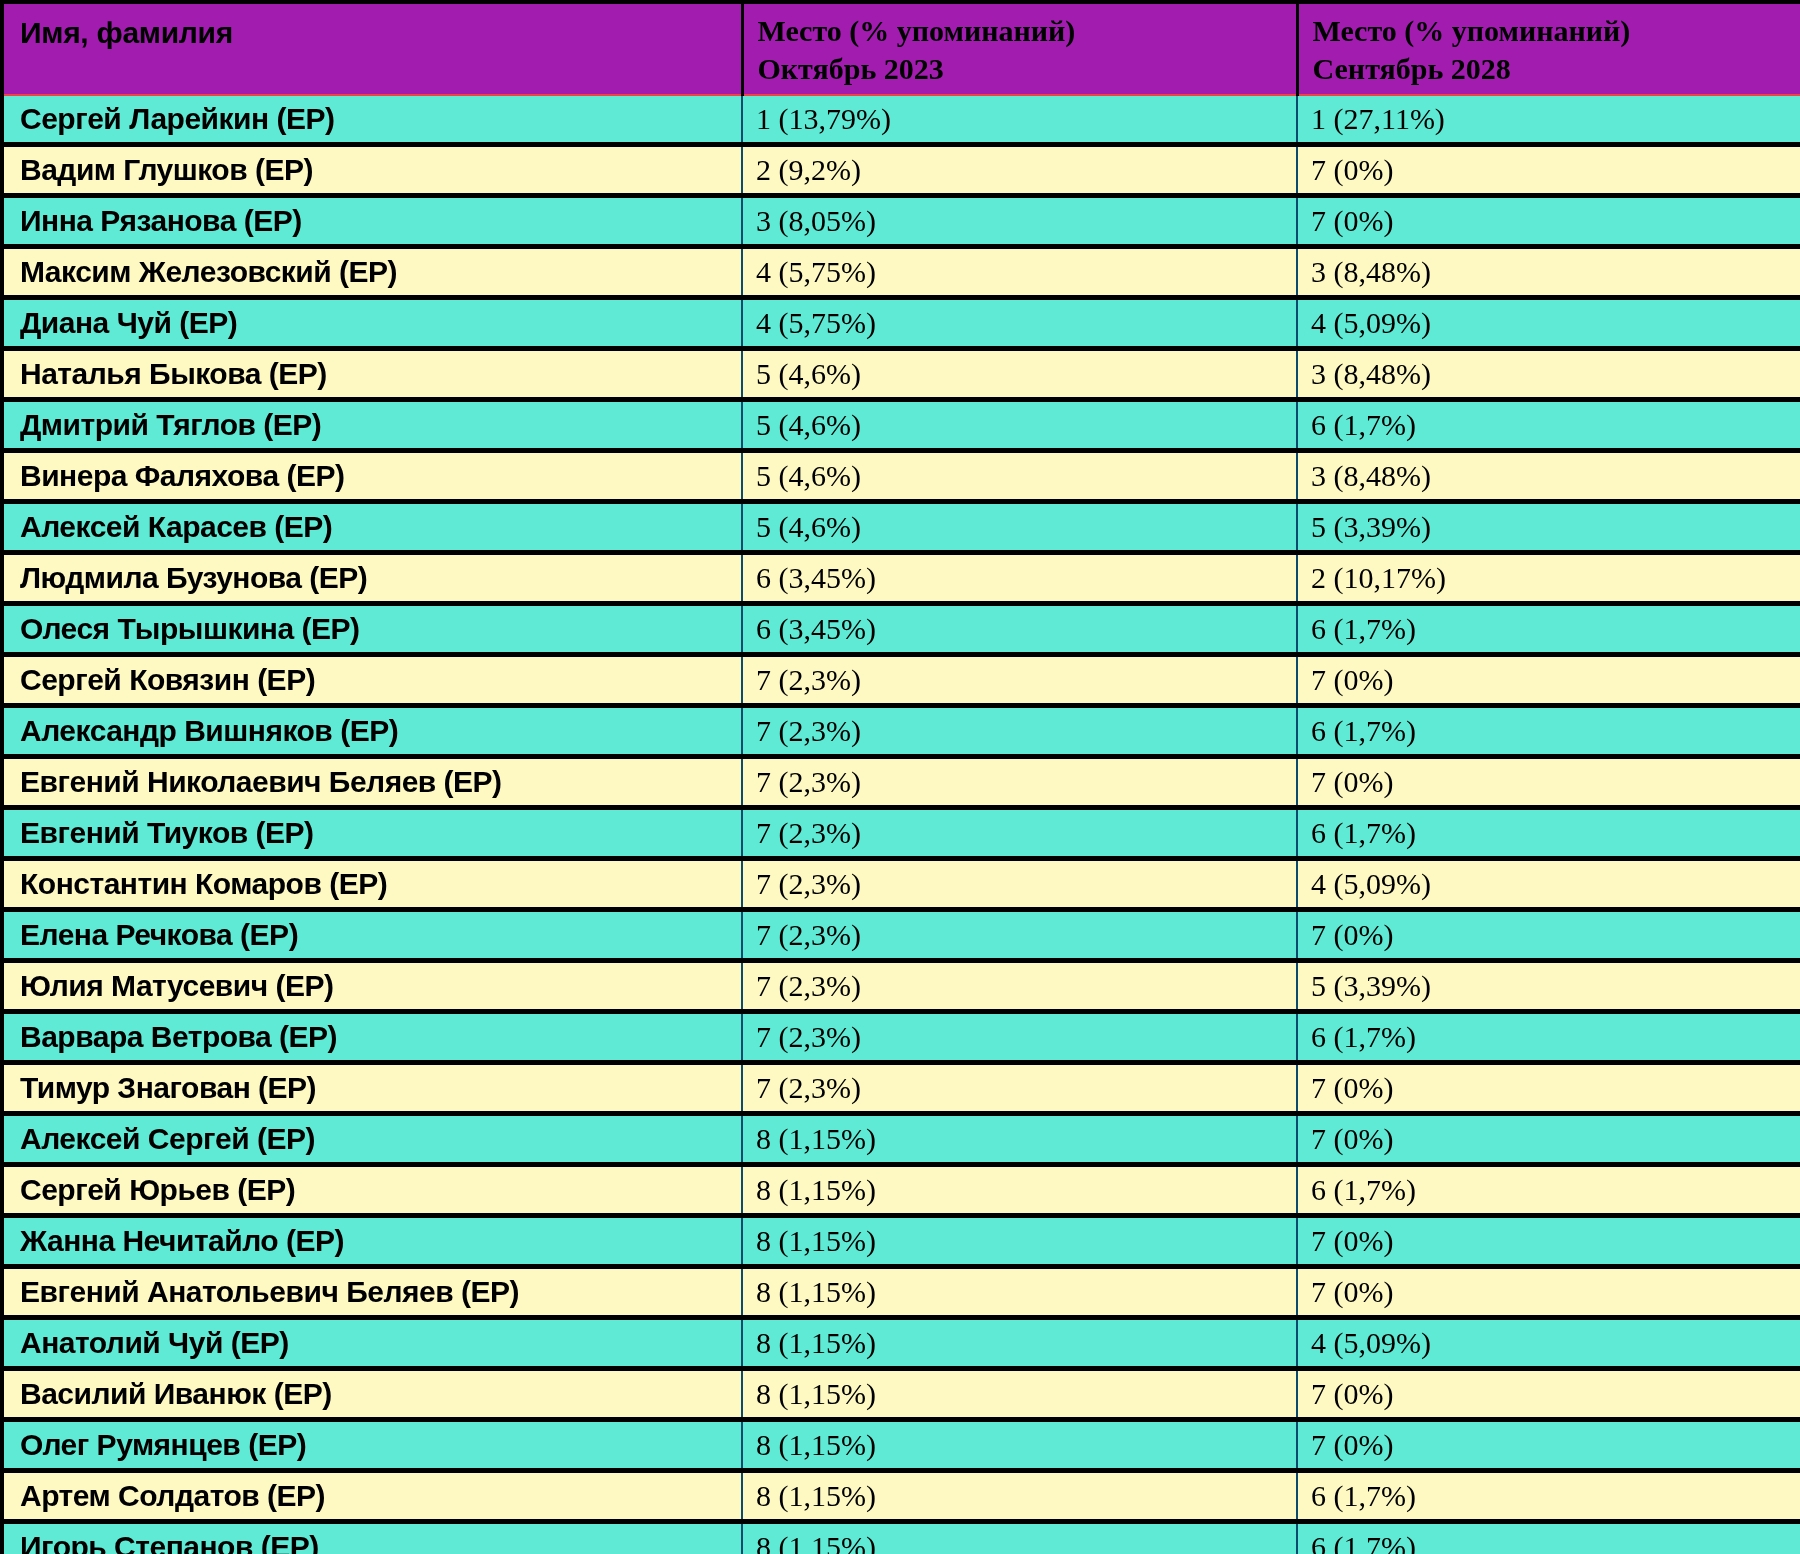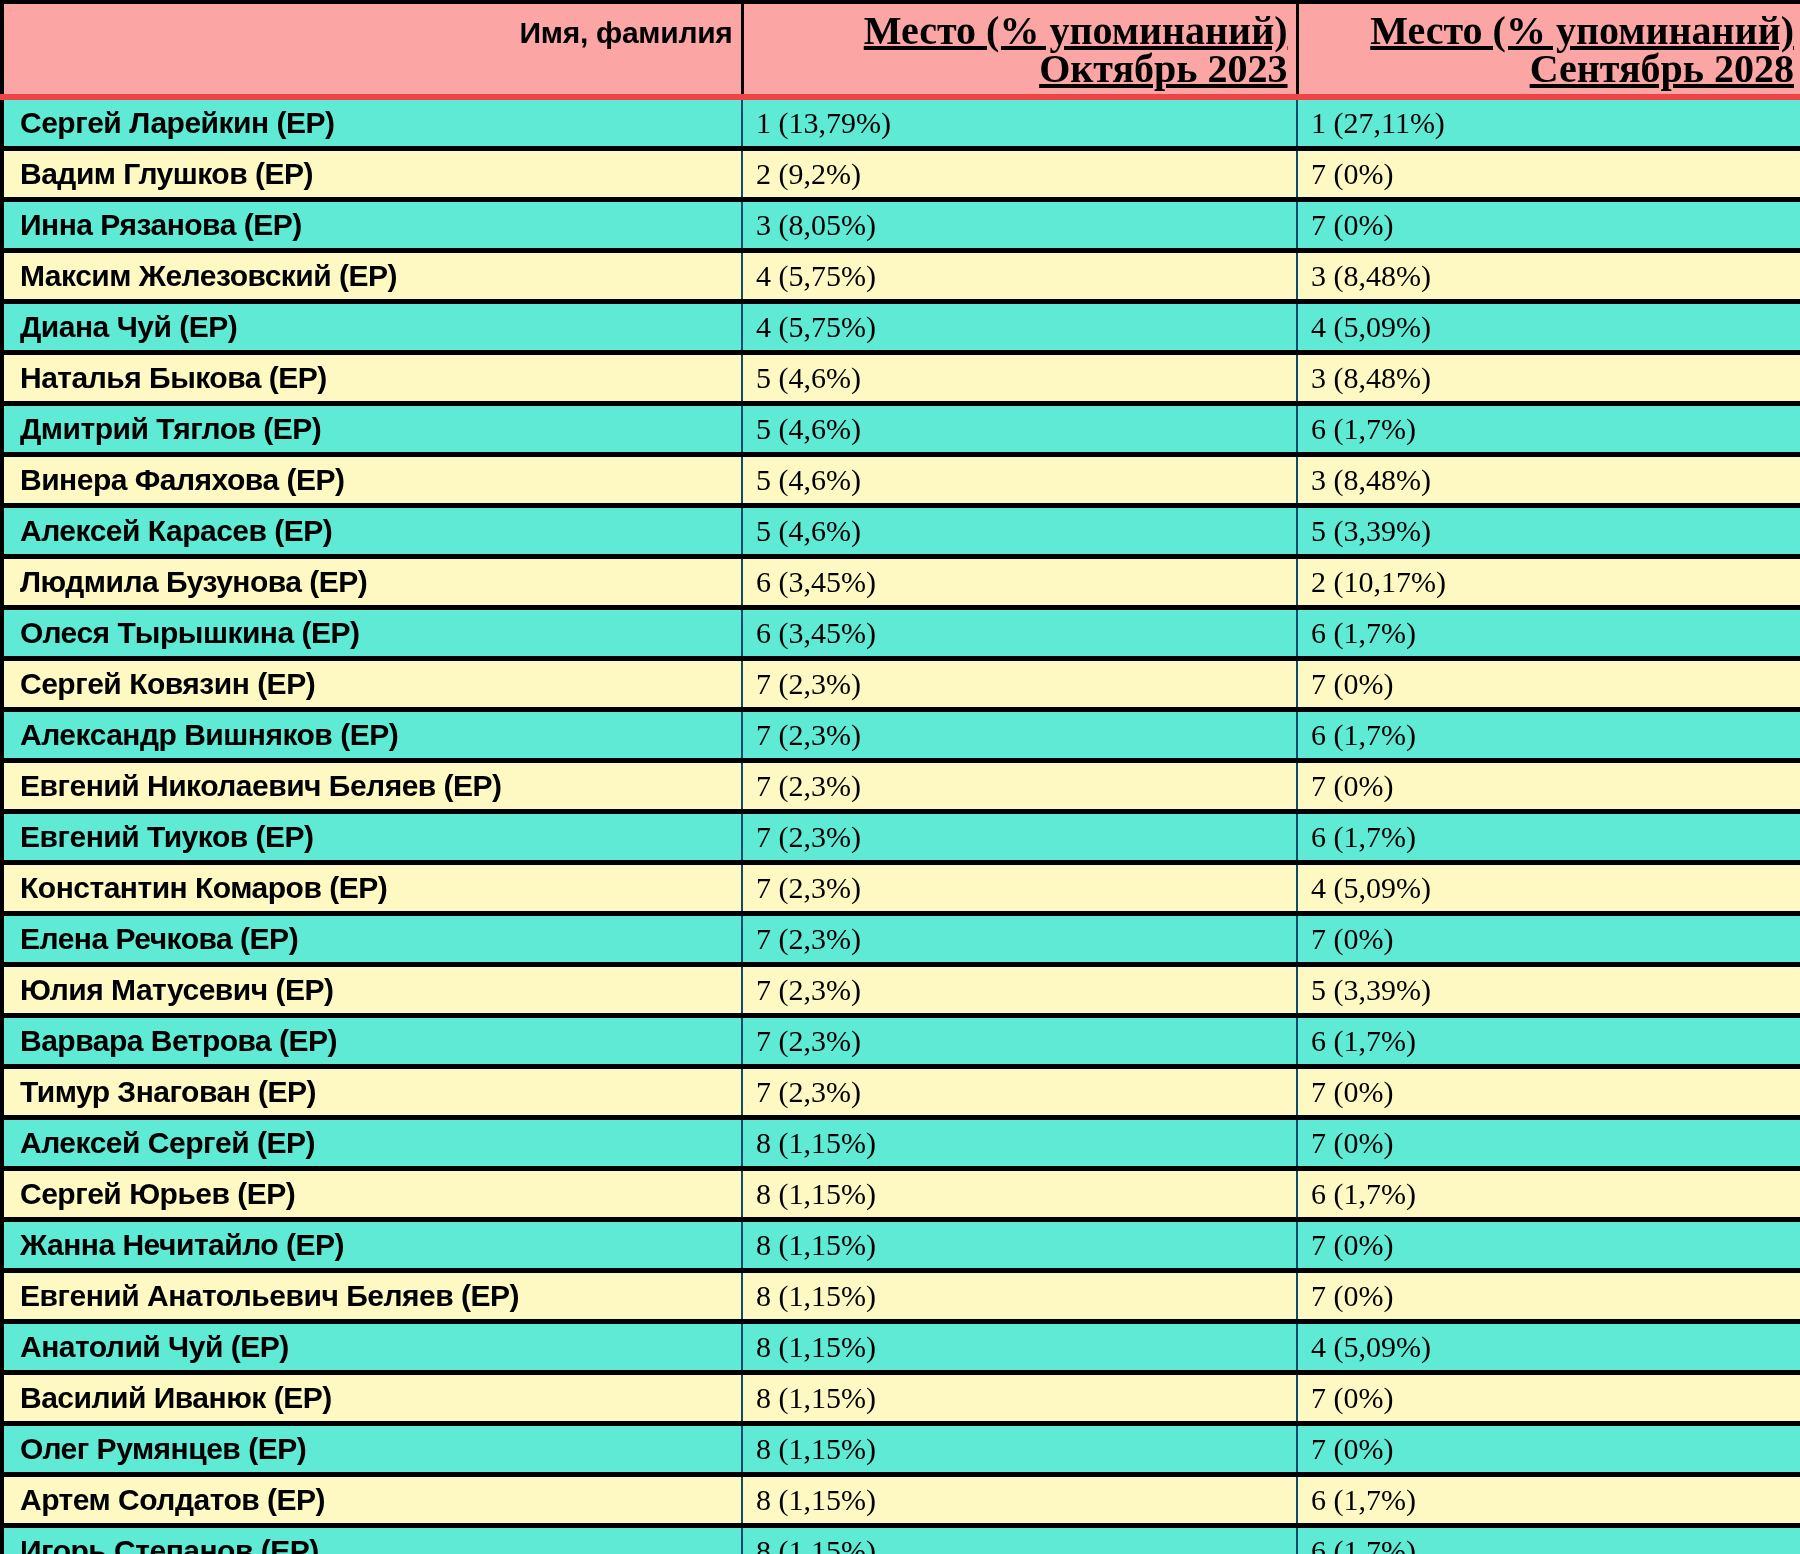--- a/index.html
+++ b/index.html
@@ -32,42 +32,41 @@
 
   th, td {
     margin: 0;
     overflow: hidden;
     white-space: nowrap;
     color: #000000;
   }
 
   
   thead th {
-    background: #fca5a5;
+    background: #a21caf;
     height: 78px;
     vertical-align: top;
-    text-align: right;
-    border-bottom: 6px solid #ef4444;
+    text-align: left;
+    border-bottom: 2px solid #ef4444;
     padding: 8px 8px 0 16px;
   }
   thead th.h-name {
     font-family: "Liberation Sans", sans-serif;
     font-weight: bold;
     font-size: 30px;
     padding-top: 12px;
     letter-spacing: -0.3px;
   }
   thead th.h-month {
     font-family: "Liberation Serif", serif;
     font-weight: bold;
-    font-size: 40px;
+    font-size: 30px;
     line-height: 38px;
     padding-left: 14px;
     border-left: 3px solid #000000;
-    text-decoration: underline;
   }
 
   
   tbody td {
     height: 44px;
     border-bottom: 5px solid #000000;
     vertical-align: middle;
   }
   tbody tr.stripe-odd td  { background: #5eead4; }
   tbody tr.stripe-even td { background: #fef9c3; }

